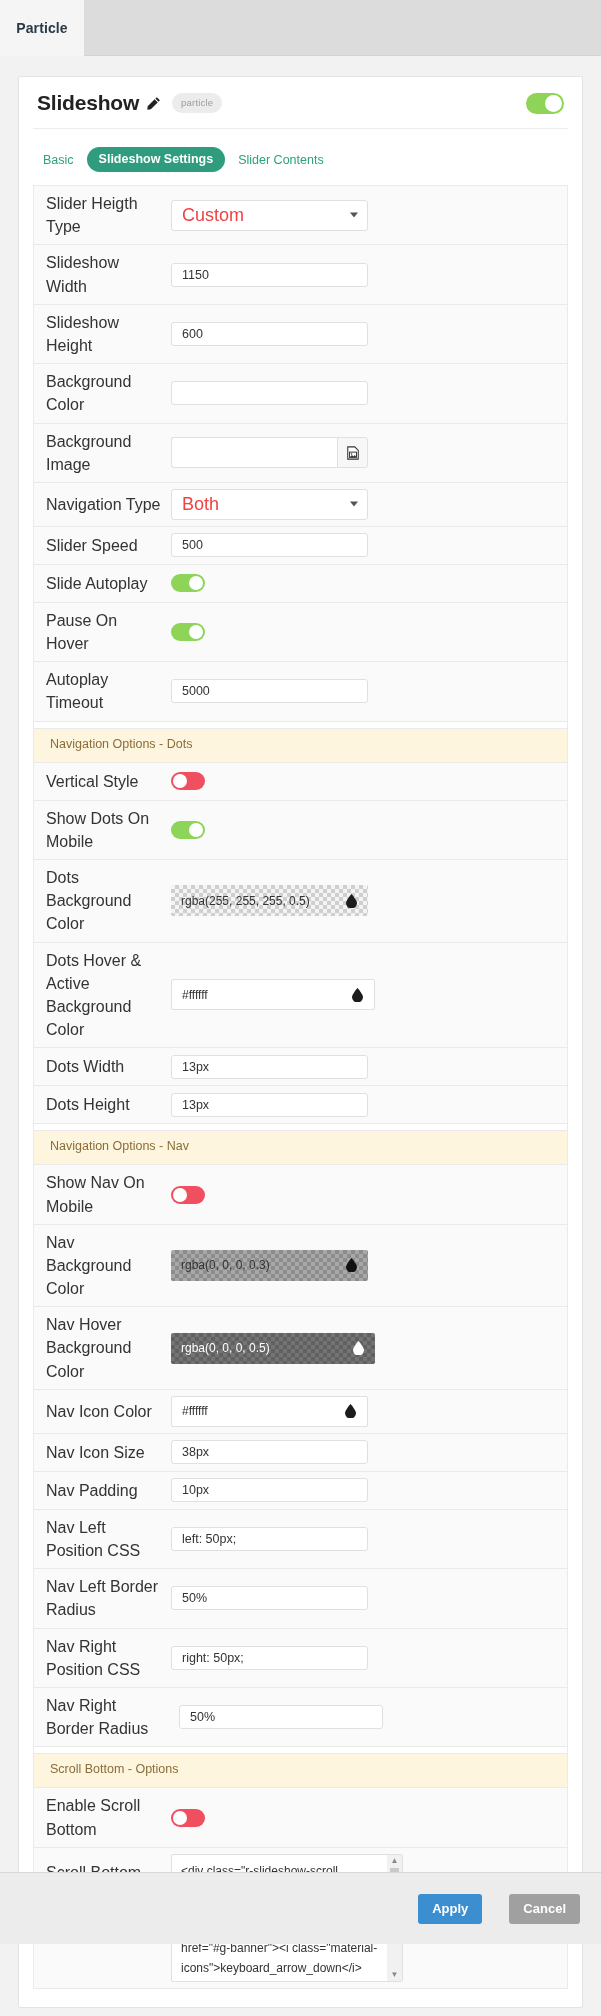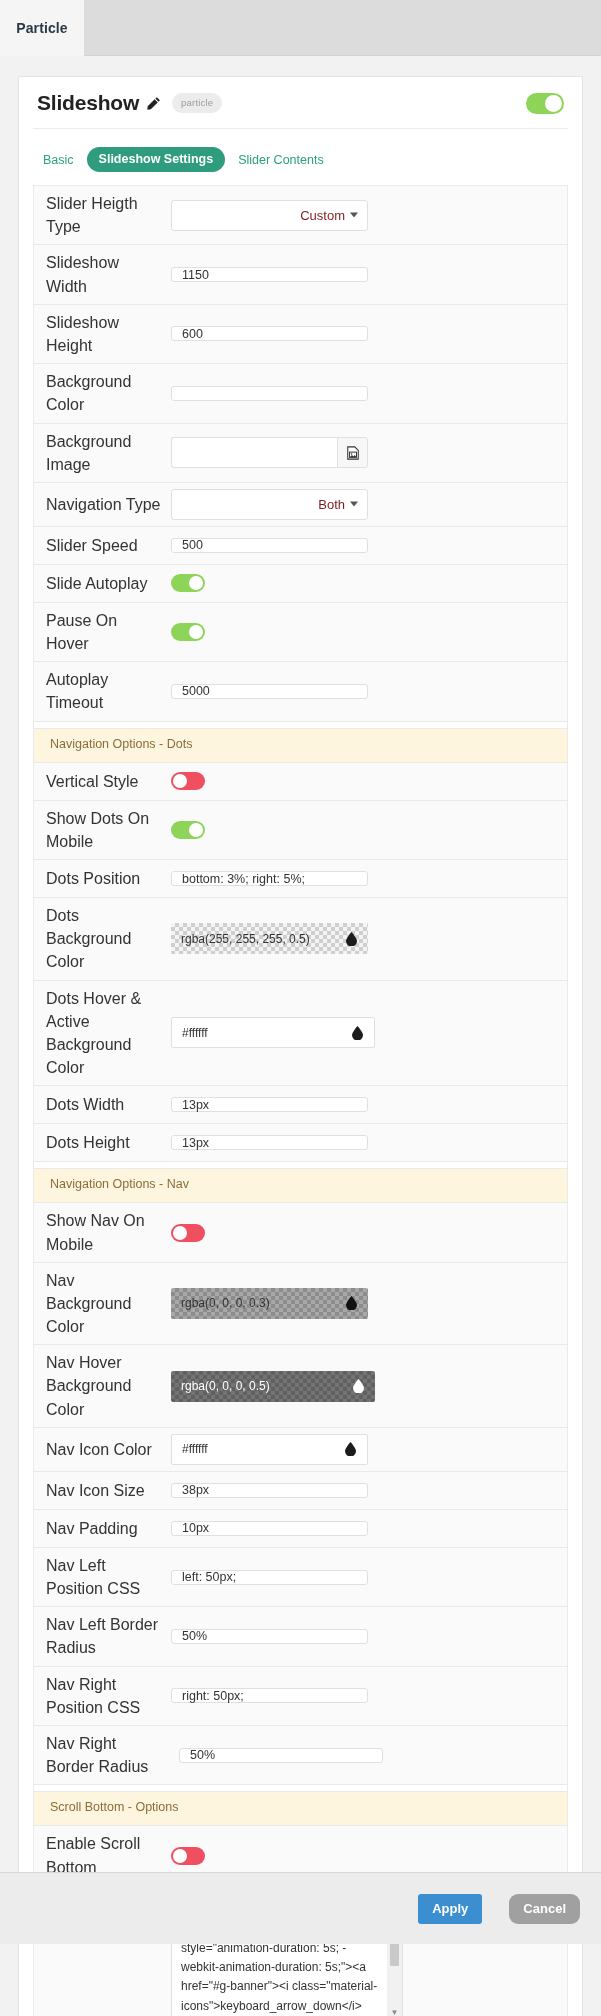--- a/index.html
+++ b/index.html
@@ -124,40 +124,40 @@
     flex: none;
     padding: 0 8px 0 12px;
     font-size: 16px;
     color: #333;
     line-height: 1.45;
   }
   .row .ctl { flex: 1; padding-right: 12px; display: flex; align-items: center; }
 
   .inp {
     width: 197px;
-    height: 15px;
+    height: 24px;
     border: 1px solid #e0e0e0;
     border-radius: 3px;
     background: #fff;
     font-size: 12.5px;
     color: #333;
     padding: 0 10px;
     display: flex; align-items: center;
     font-family: "Liberation Sans", sans-serif;
   }
   .inp.wide { width: 204px; }
 
   
   .sel {
     position: relative;
     width: 197px; height: 31px;
     border: 1px solid #e0e0e0; border-radius: 3px; background: #fff;
-    font-size: 13px; color: #7f1d1d;
+    font-size: 18px; color: #ef4444;
     padding: 0 22px 0 10px;
-    display: flex; align-items: center; justify-content: flex-end;
+    display: flex; align-items: center;
   }
   .sel .caret {
     position: absolute; right: 9px; top: 50%;
     transform: translateY(-50%);
     width: 0; height: 0;
     border-left: 4px solid transparent;
     border-right: 4px solid transparent;
     border-top: 5px solid #555;
   }
 
@@ -274,21 +274,21 @@
     border-radius: 3px;
     font-size: 13px;
     font-weight: bold;
     color: #fff;
     display: flex; align-items: center; justify-content: center;
     padding: 0 14px;
     cursor: pointer;
     margin-left: 20px;
   }
   .fbtn.apply  { background: #3b8ed0; }
-  .fbtn.cancel { background: #a0a0a0; border-radius: 9px; }
+  .fbtn.cancel { background: #a0a0a0; }
 </style>
 </head>
 <body>
 
 <div class="tabbar">
   <div class="tab">Particle</div>
 </div>
 
 <div class="page">
   <div class="card">
@@ -419,26 +419,20 @@
 
       <div class="row">
         <div class="lbl">Show Dots On Mobile</div>
         <div class="ctl">
           <span class="toggle on">
               <span class="knob"></span>
             </span>
         </div>
       </div>
 
-      <div class="row">
-        <div class="lbl">Dots Position</div>
-        <div class="ctl">
-          <div class="inp">bottom: 3%; right: 5%;</div>
-        </div>
-      </div>
 
       <div class="row">
         <div class="lbl">Dots Background Color</div>
         <div class="ctl">
           <div class="color checker-light" style="width:197px">
             <span>rgba(255, 255, 255, 0.5)</span>
             <span class="drop">
               <svg width="11" height="14" viewBox="0 0 11 14">
                   <path d="M5.5 0C5.5 0 0 6.2 0 9.1A5.5 5.5 0 0 0 11 9.1C11 6.2 5.5 0 5.5 0z" fill="#1c1c1c"></path>
                 </svg>

